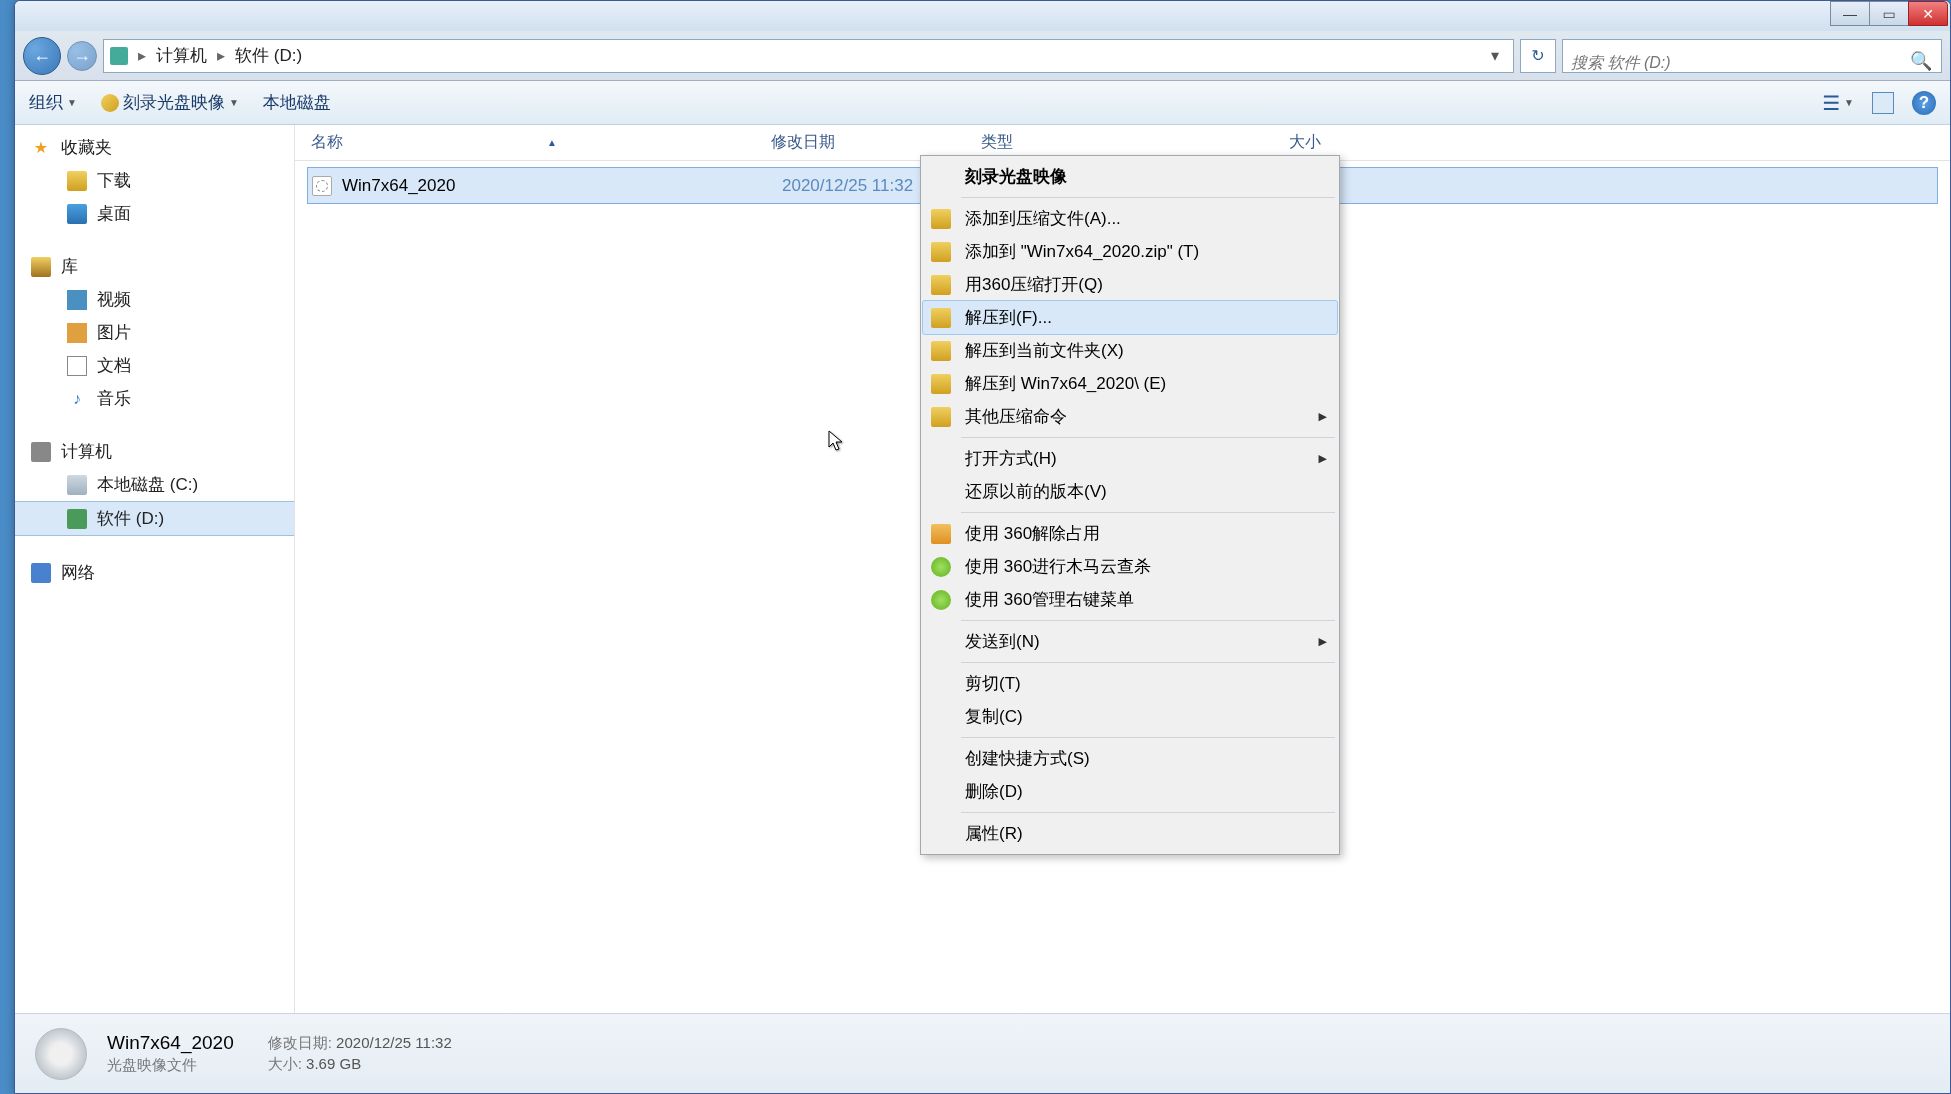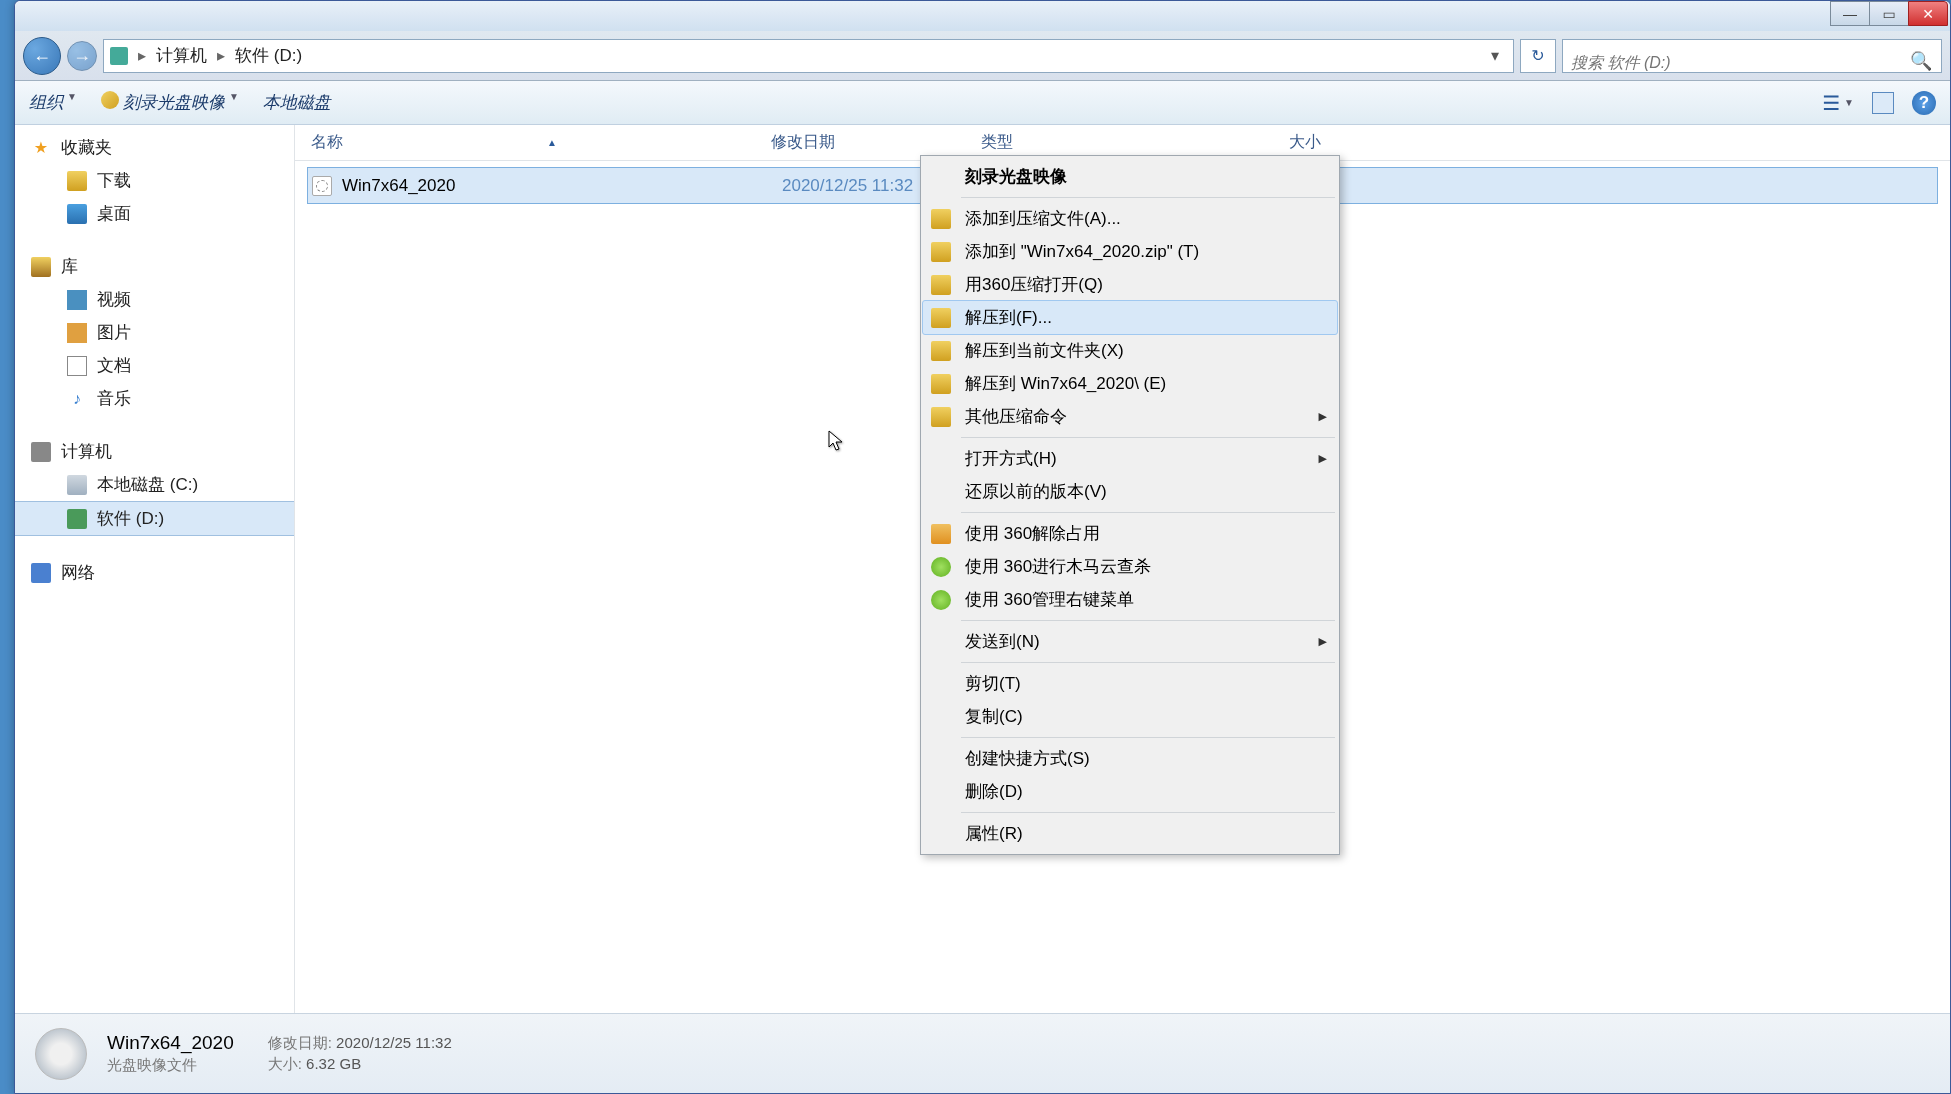--- a/index.html
+++ b/index.html
@@ -90,21 +90,21 @@
 .search-icon { color:#2a5a9a; font-size:18px; }
 
 
 .toolbar {
   height: 44px;
   background: linear-gradient(to bottom, #f4f8fc, #e0ecf4);
   border-bottom: 1px solid #c0d0e0;
   display:flex; align-items:center; padding:0 14px; gap:24px;
   font-size:17px; color:#1a3a6a;
 }
-.tool-item { display:flex; align-items:flex-start; gap:4px; cursor:default;font-style:italic; }
+.tool-item { display:flex; align-items:center; gap:4px; cursor:default; }
 .tool-drop { font-size:10px; color:#556; }
 .iso-icon { width:18px; height:18px; background:linear-gradient(135deg,#f0d060,#d0a020); border-radius:50%; display:inline-block; }
 .toolbar-right { margin-left:auto; display:flex; align-items:center; gap:18px; }
 .view-btn { display:flex; align-items:center; gap:4px; color:#2a5a9a; font-size:20px; }
 .preview-btn { width:22px; height:22px; border:1px solid #5a8ac0; background:#dceaf8; }
 .help-btn { width:24px; height:24px; border-radius:50%; background:radial-gradient(circle,#5aa0e8,#2a6ab0); color:#fff; display:flex; align-items:center; justify-content:center; font-weight:bold; }
 
 
 .main { flex:1; display:flex; overflow:hidden; background:#fff; }
 .sidebar {
@@ -445,21 +445,21 @@
   </div>
 
   <div class="details">
     <div class="details-thumb"></div>
     <div class="details-text">
       <span class="details-title">Win7x64_2020</span>
       <span class="details-sub">光盘映像文件</span>
     </div>
     <div class="details-meta">
       <span><b>修改日期:</b> <span>2020/12/25 11:32</span></span>
-      <span><b>大小:</b> <span>6.32 GB</span></span>
+      <span><b>大小:</b> <span>3.69 GB</span></span>
     </div>
   </div>
 </div>
 
 <div class="cursor">
   <svg width="18" height="24" viewBox="0 0 18 24">
       <path d="M1,1 L1,17 L5,13 L8,20 L11,19 L8,12 L14,12 Z" fill="#fff" stroke="#000" stroke-width="1"></path>
     </svg>
 </div>
 

